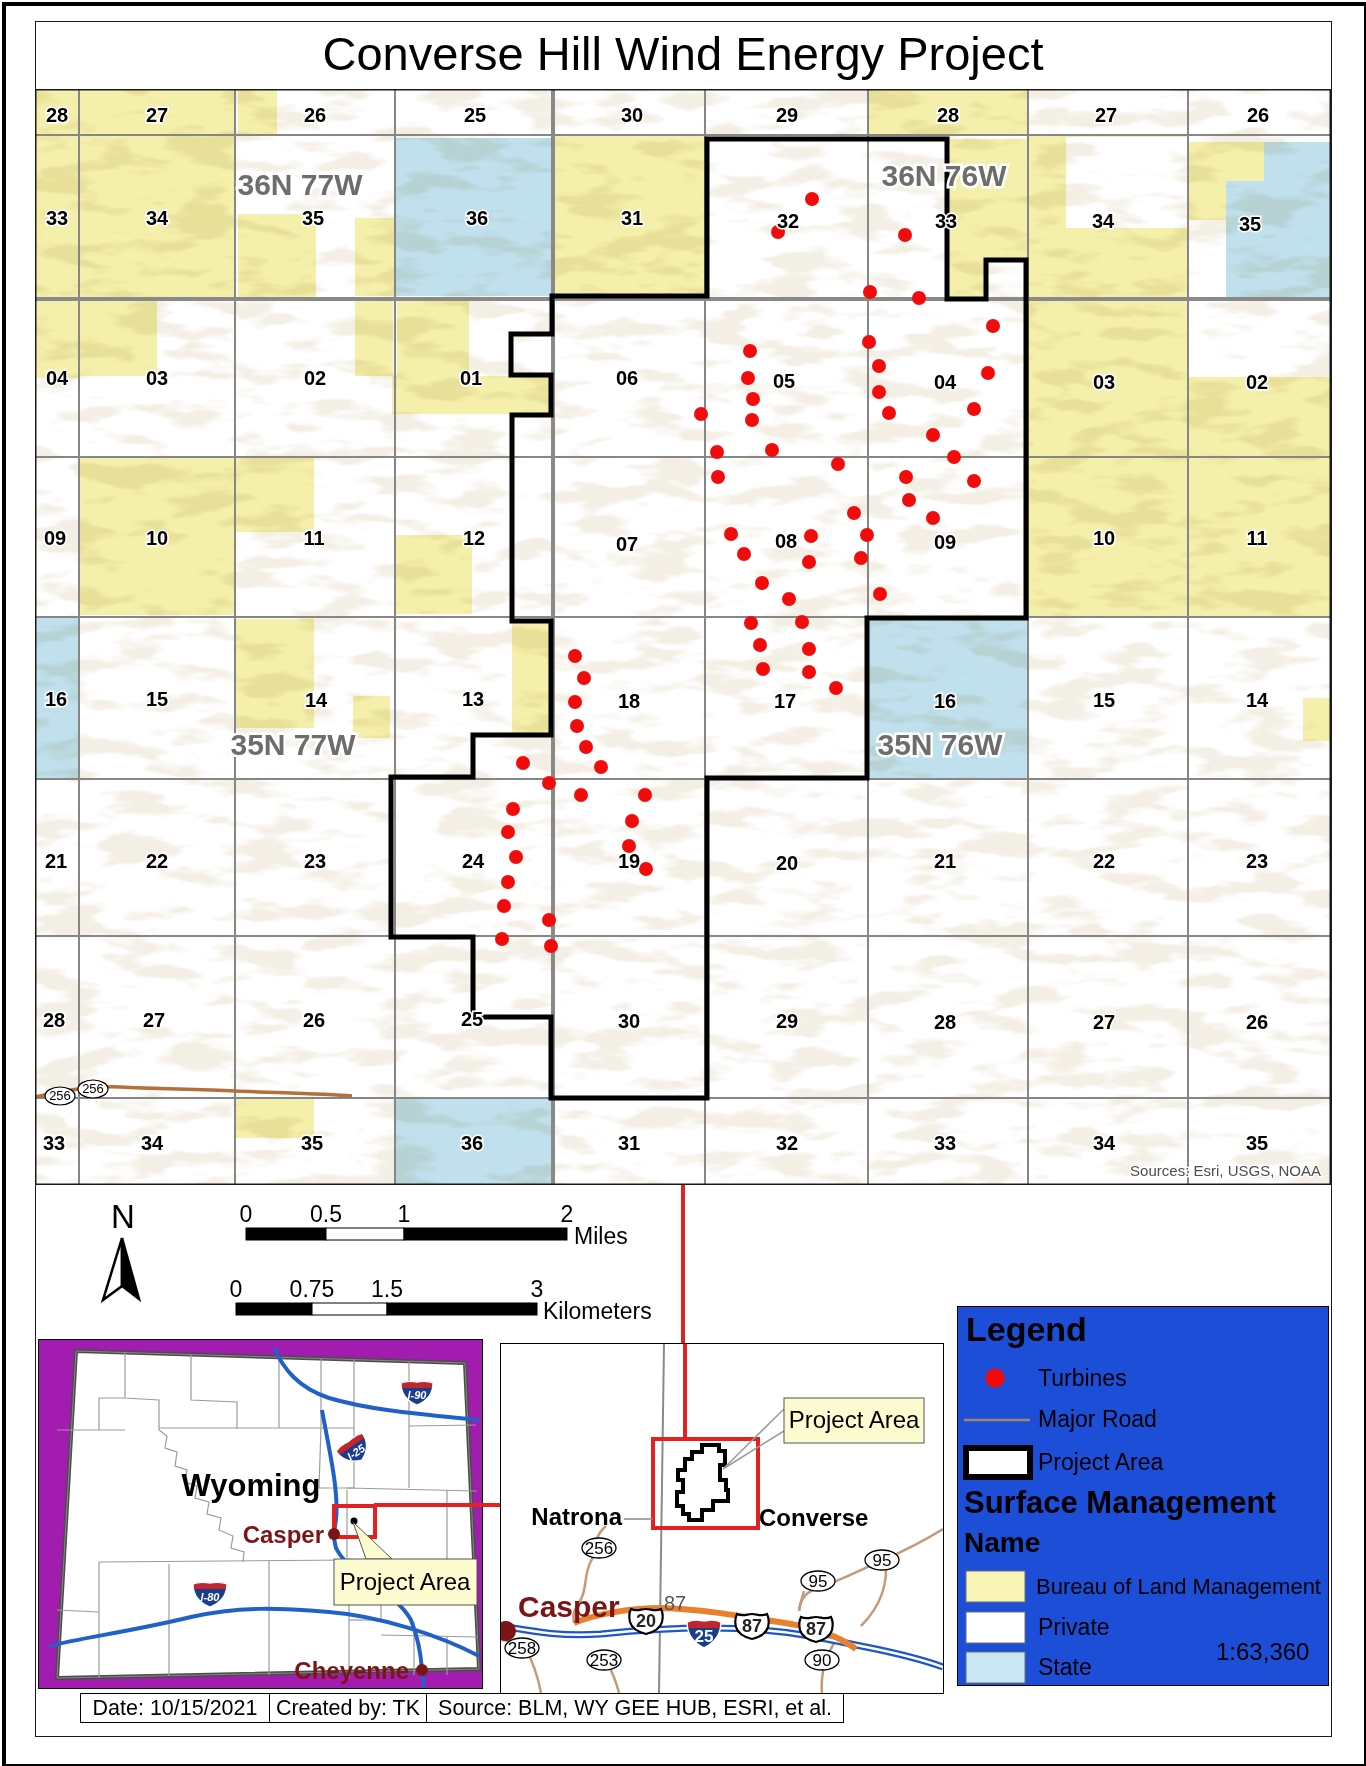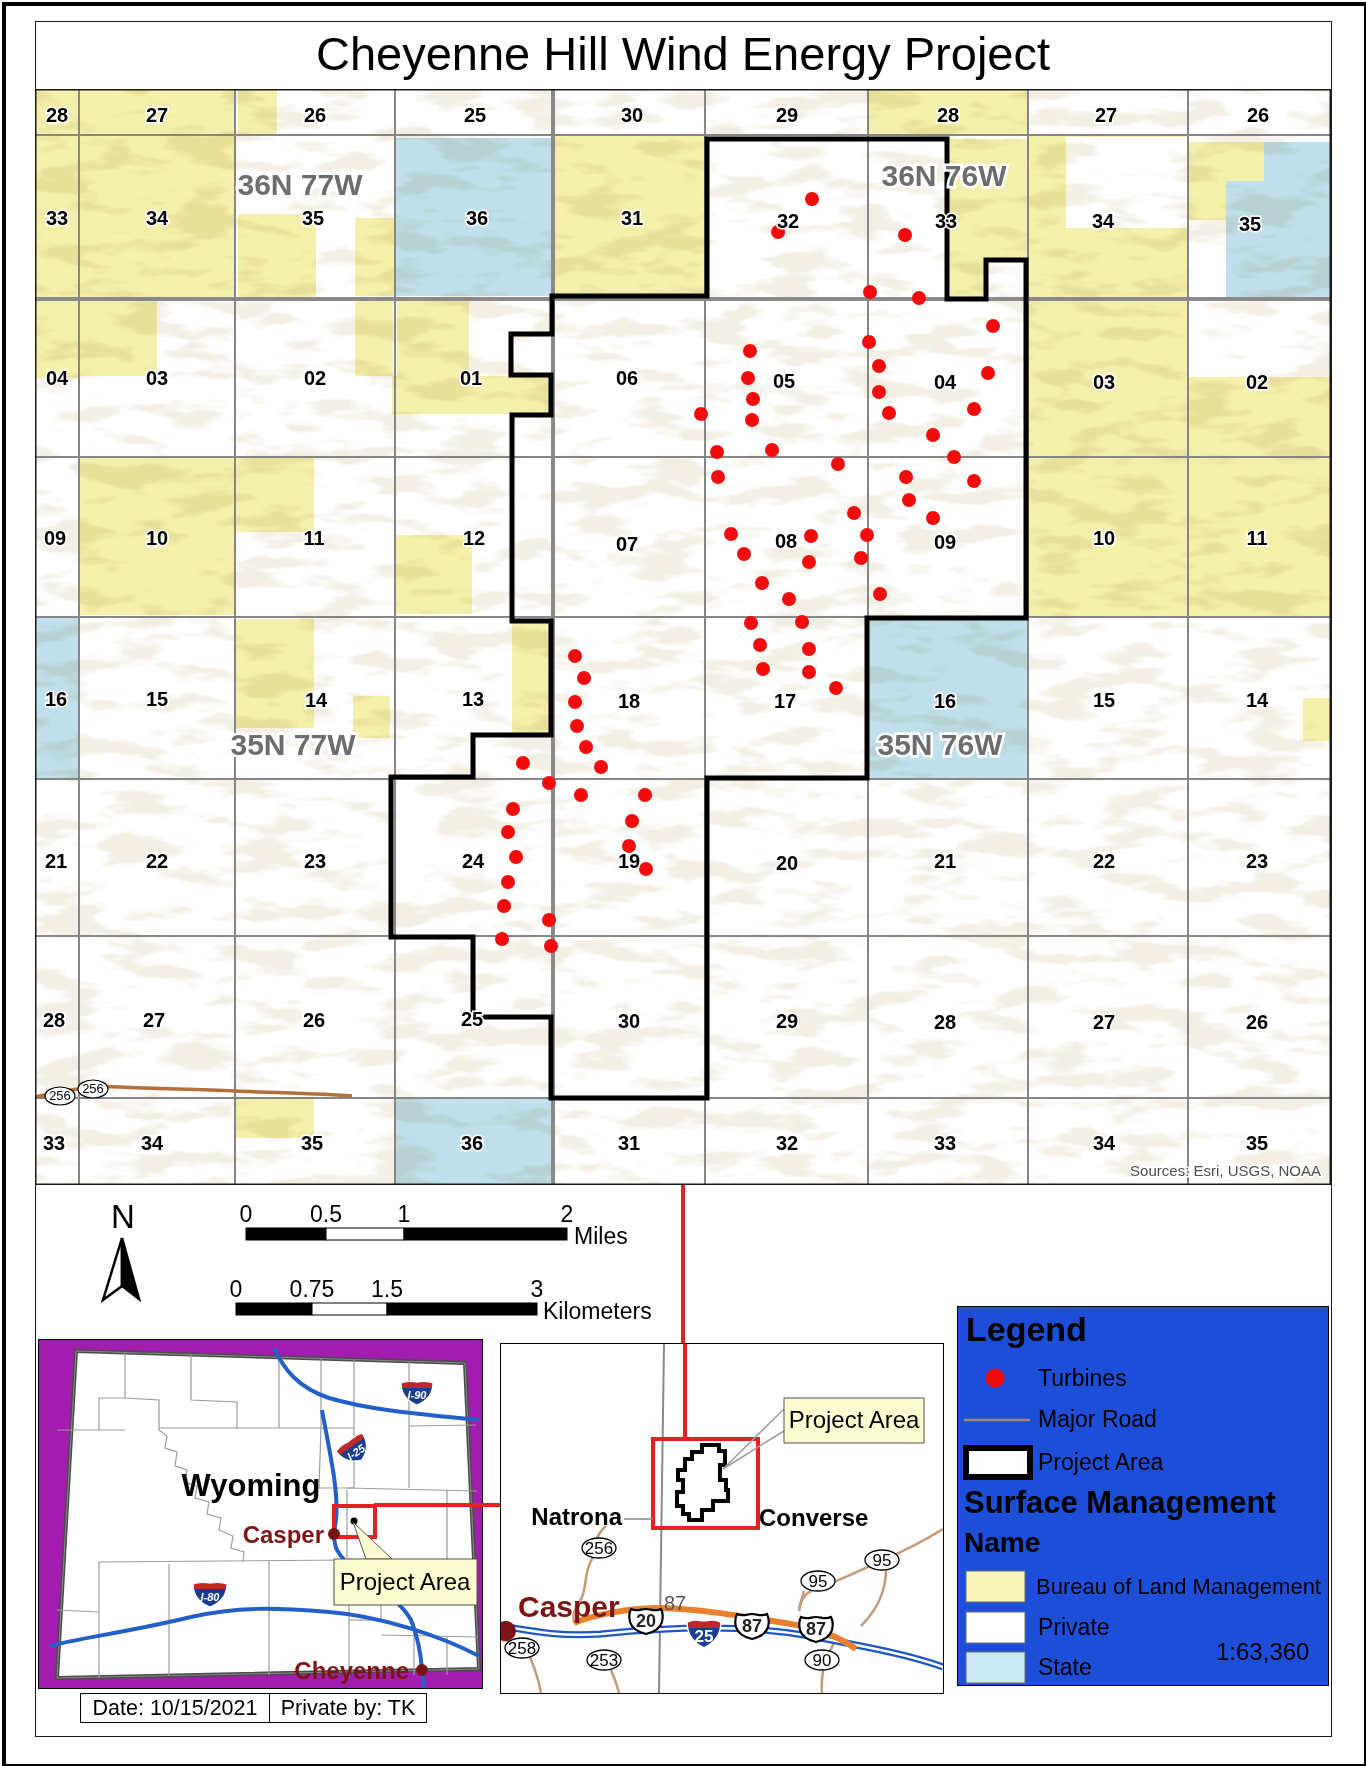--- a/index.html
+++ b/index.html
@@ -8,21 +8,21 @@
 </style>
 </head>
 <body>
 
 <div class="abs" style="left:2px;top:2px;width:1358px;height:1758px;border:4px solid #000;"></div>
 
 <div class="abs" style="left:35px;top:21px;width:1295px;height:1714px;border:1px solid #1a1a1a;"></div>
 
 <div class="abs" style="left:35px;top:21px;width:1295px;height:67px;border:1px solid #1a1a1a;"></div>
 
-<div class="abs" style="left:35px;top:26px;width:1296px;text-align:center;font-size:47px;color:#000;">Cheyenne Hill Wind Energy Project</div>
+<div class="abs" style="left:35px;top:26px;width:1296px;text-align:center;font-size:47px;color:#000;">Converse Hill Wind Energy Project</div>
 
 <div class="abs" style="left:35px;top:89px;width:1296px;height:1096px;">
 <svg width="1296" height="1096" viewBox="0 0 1296 1096">
 <defs>
 <filter id="tx" x="0" y="0" width="100%" height="100%">
 <feTurbulence type="fractalNoise" baseFrequency="0.015 0.048" numOctaves="3" seed="21"></feTurbulence>
 <feColorMatrix type="matrix" values="0 0 0 0 0.84  0 0 0 0 0.78  0 0 0 0 0.65  7 0 0 0 -3.55"></feColorMatrix>
 </filter>
 </defs>
 
@@ -489,14 +489,15 @@
 <rect x="8" y="305" width="59" height="31" fill="#fff" stroke="#6e6e6e" stroke-width="1"></rect>
 <text x="80" y="328" font-size="23" fill="#000">Private</text>
 <rect x="8" y="345" width="59" height="31" fill="#c9e7f2" stroke="#6e6e6e" stroke-width="1"></rect>
 <text x="80" y="368" font-size="23" fill="#000">State</text>
 <text x="258" y="353" font-size="24" fill="#000">1:63,360</text>
 </svg>
 </div>
 
 <div class="abs" style="left:80px;top:1693px;height:30px;display:flex;font-size:21.5px;">
   <div style="box-sizing:border-box;width:190px;border:1.5px solid #000;display:flex;align-items:center;justify-content:center;white-space:nowrap;">Date: 10/15/2021</div>
-  <div style="box-sizing:border-box;width:157px;border:1.5px solid #000;border-left:none;display:flex;align-items:center;justify-content:center;white-space:nowrap;">Private by: TK</div>
+  <div style="box-sizing:border-box;width:157px;border:1.5px solid #000;border-left:none;display:flex;align-items:center;justify-content:center;white-space:nowrap;">Created by: TK</div>
+  <div style="box-sizing:border-box;width:417px;border:1.5px solid #000;border-left:none;display:flex;align-items:center;justify-content:center;white-space:nowrap;">Source: BLM, WY GEE HUB, ESRI, et al.</div>
 </div>
 
 </body></html>

